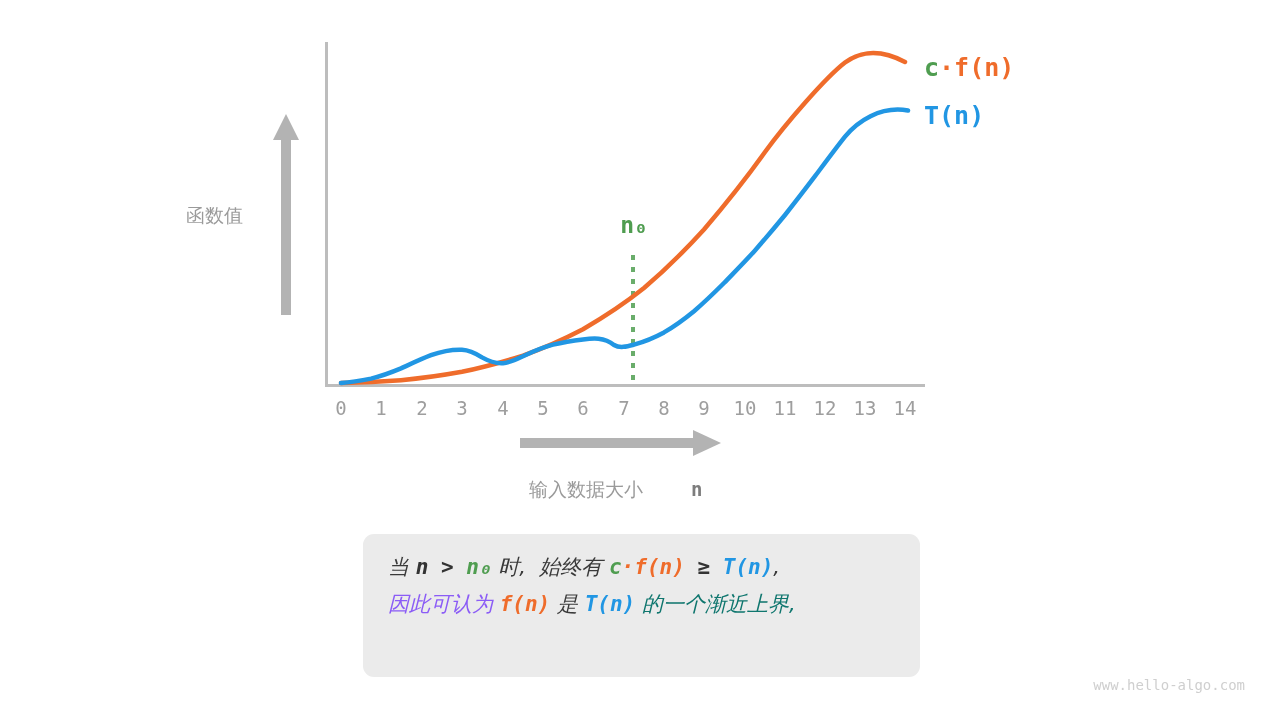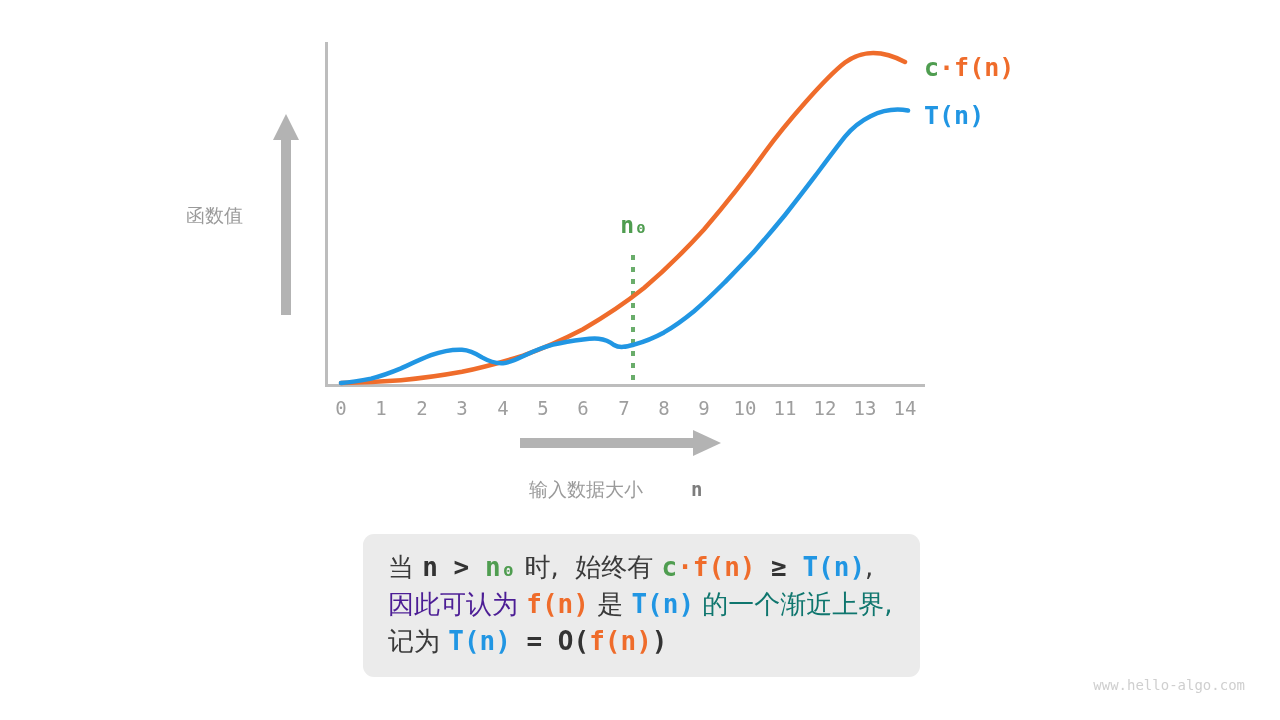--- a/index.html
+++ b/index.html
@@ -86,24 +86,25 @@
     box-sizing: border-box;
   }
   #caption-lines {
     position: absolute;
     left: 388px;
     top: 549px;
     width: 520px;
   }
   .cap-line {
     font-family: "DejaVu Sans", "Liberation Sans", sans-serif;
-    font-size: 26px;
+    font-size: 21px;
     line-height: 37px;
     color: #3a3a3a;
     white-space: pre;
+    font-style: italic;
   }
   .cap-line .mono {
     font-family: "DejaVu Sans Mono", "Liberation Mono", monospace;
     font-weight: bold;
   }
   .cap-line .cn { font-family: "DejaVu Sans", "Liberation Sans", sans-serif; }
 </style>
 </head>
 <body>
 
@@ -190,17 +191,16 @@
         <tspan fill="#2196e3">T(n)</tspan>
       </text>
     </g>
 
     <text class="watermark" x="1245" y="690">www.hello-algo.com</text>
   </svg>
 
   <div id="caption-box"></div>
   <div id="caption-lines">
     <div class="cap-line"><span class="cn" style="color: rgb(58, 58, 58);">当 </span><span class="mono" style="color: rgb(51, 51, 51);">n &gt; </span><span class="mono" style="color: rgb(79, 157, 80);">n₀</span><span class="cn" style="color: rgb(58, 58, 58);"> 时,  始终有 </span><span class="mono" style="color: rgb(79, 157, 80);">c</span><span class="mono" style="color: rgb(239, 108, 43);">·f(n)</span><span class="mono" style="color: rgb(51, 51, 51);"> ≥ </span><span class="mono" style="color: rgb(33, 150, 227);">T(n)</span><span class="cn" style="color: rgb(58, 58, 58);">,</span></div>
-    <div class="cap-line"><span class="cn" style="color: #4c1d95;">因此可认为 </span><span class="mono" style="color: rgb(239, 108, 43);">f(n)</span><span class="cn" style="color: rgb(58, 58, 58);"> 是 </span><span class="mono" style="color: rgb(33, 150, 227);">T(n)</span><span class="cn" style="color: #0f766e;"> 的一个渐近上界,</span></div>
-    <div class="cap-line"><span class="cn" style="color: rgb(58, 58, 58);">记为 </span><span class="mono" style="color: rgb(33, 150, 227);">T(n)</span><span class="mono" style="color: rgb(51, 51, 51);"> = </span><span class="mono" style="color: rgb(51, 51, 51);">O(</span><span class="mono" style="color: rgb(239, 108, 43);">f(n)</span><span class="mono" style="color: rgb(51, 51, 51);">)</span></div>
+    <div class="cap-line"><span class="cn" style="color: #8b5cf6;">因此可认为 </span><span class="mono" style="color: rgb(239, 108, 43);">f(n)</span><span class="cn" style="color: rgb(58, 58, 58);"> 是 </span><span class="mono" style="color: rgb(33, 150, 227);">T(n)</span><span class="cn" style="color: #0f766e;"> 的一个渐近上界,</span></div>
   </div>
 
 </div>
 
 </body></html>

